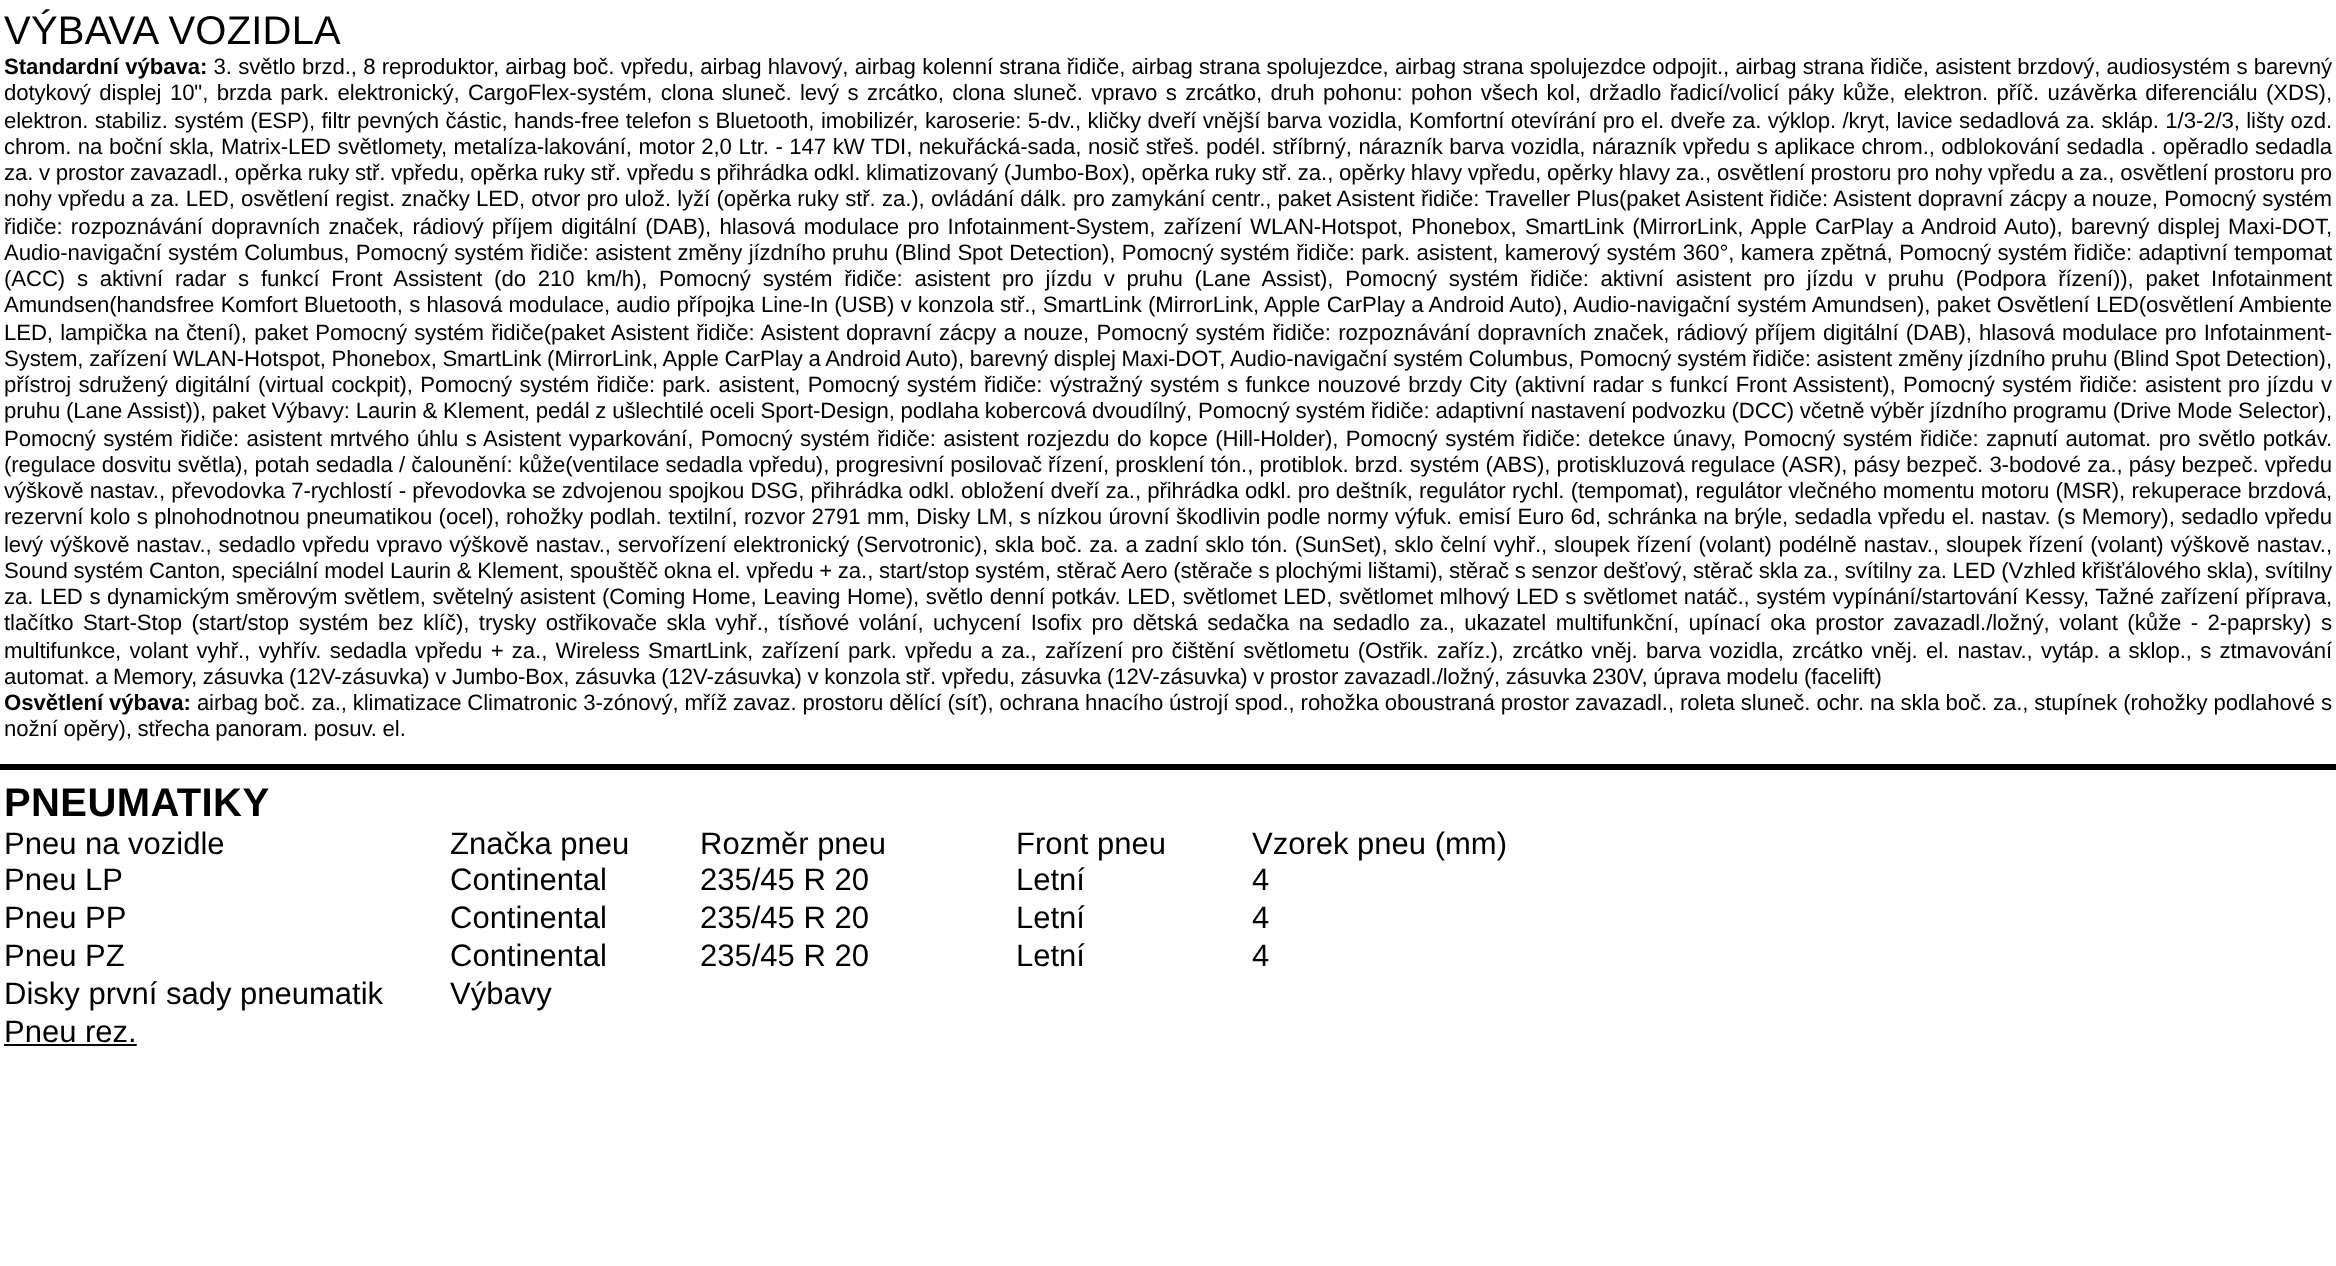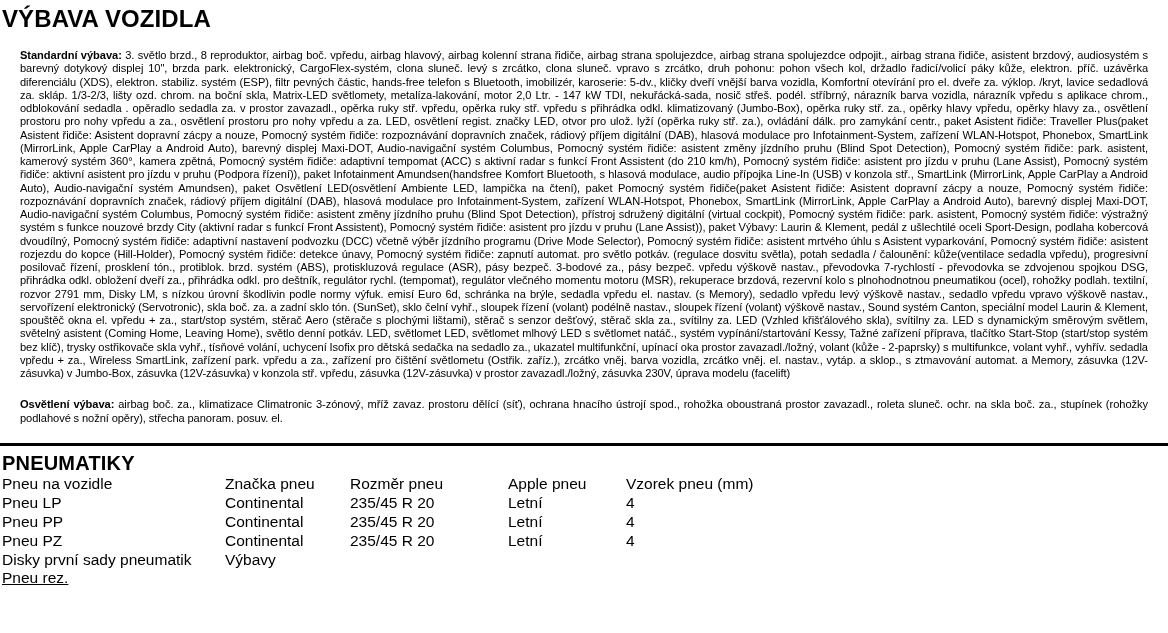--- a/index.html
+++ b/index.html
@@ -22,33 +22,33 @@
     position: relative;
     box-sizing: border-box;
     padding: 0;
   }
 
   
   .section-equipment {
     padding: 6px 2px 0 2px;
   }
   .doc-title {
-    font-size: 24px;
-    font-weight: bold;
+    font-size: 20px;
+    font-weight: normal;
     letter-spacing: 0.1px;
     line-height: 1.05;
     margin: 0 0 1px 0;
     white-space: nowrap;
   }
   .para {
     font-size: 11.1px;
     line-height: 13.25px;
     text-align: justify;
     text-justify: inter-word;
-    margin: 18px;
+    margin: 0;
     word-spacing: -0.2px;
     letter-spacing: -0.05px;
     hyphens: none;
   }
   .para .lead {
     font-weight: bold;
   }
   .para + .para {
     margin-top: 0px;
   }
@@ -126,21 +126,21 @@
           <col class="col-b">
           <col class="col-c">
           <col class="col-d">
           <col class="col-e">
       </colgroup>
       <thead>
         <tr>
           <th>Pneu na vozidle</th>
           <th>Značka pneu</th>
           <th>Rozměr pneu</th>
-          <th>Apple pneu</th>
+          <th>Front pneu</th>
           <th>Vzorek pneu (mm)</th>
         </tr>
       </thead>
       <tbody>
         <tr>
           <td>Pneu LP</td>
           <td>Continental</td>
           <td>235/45 R 20</td>
           <td>Letní</td>
           <td>4</td>

